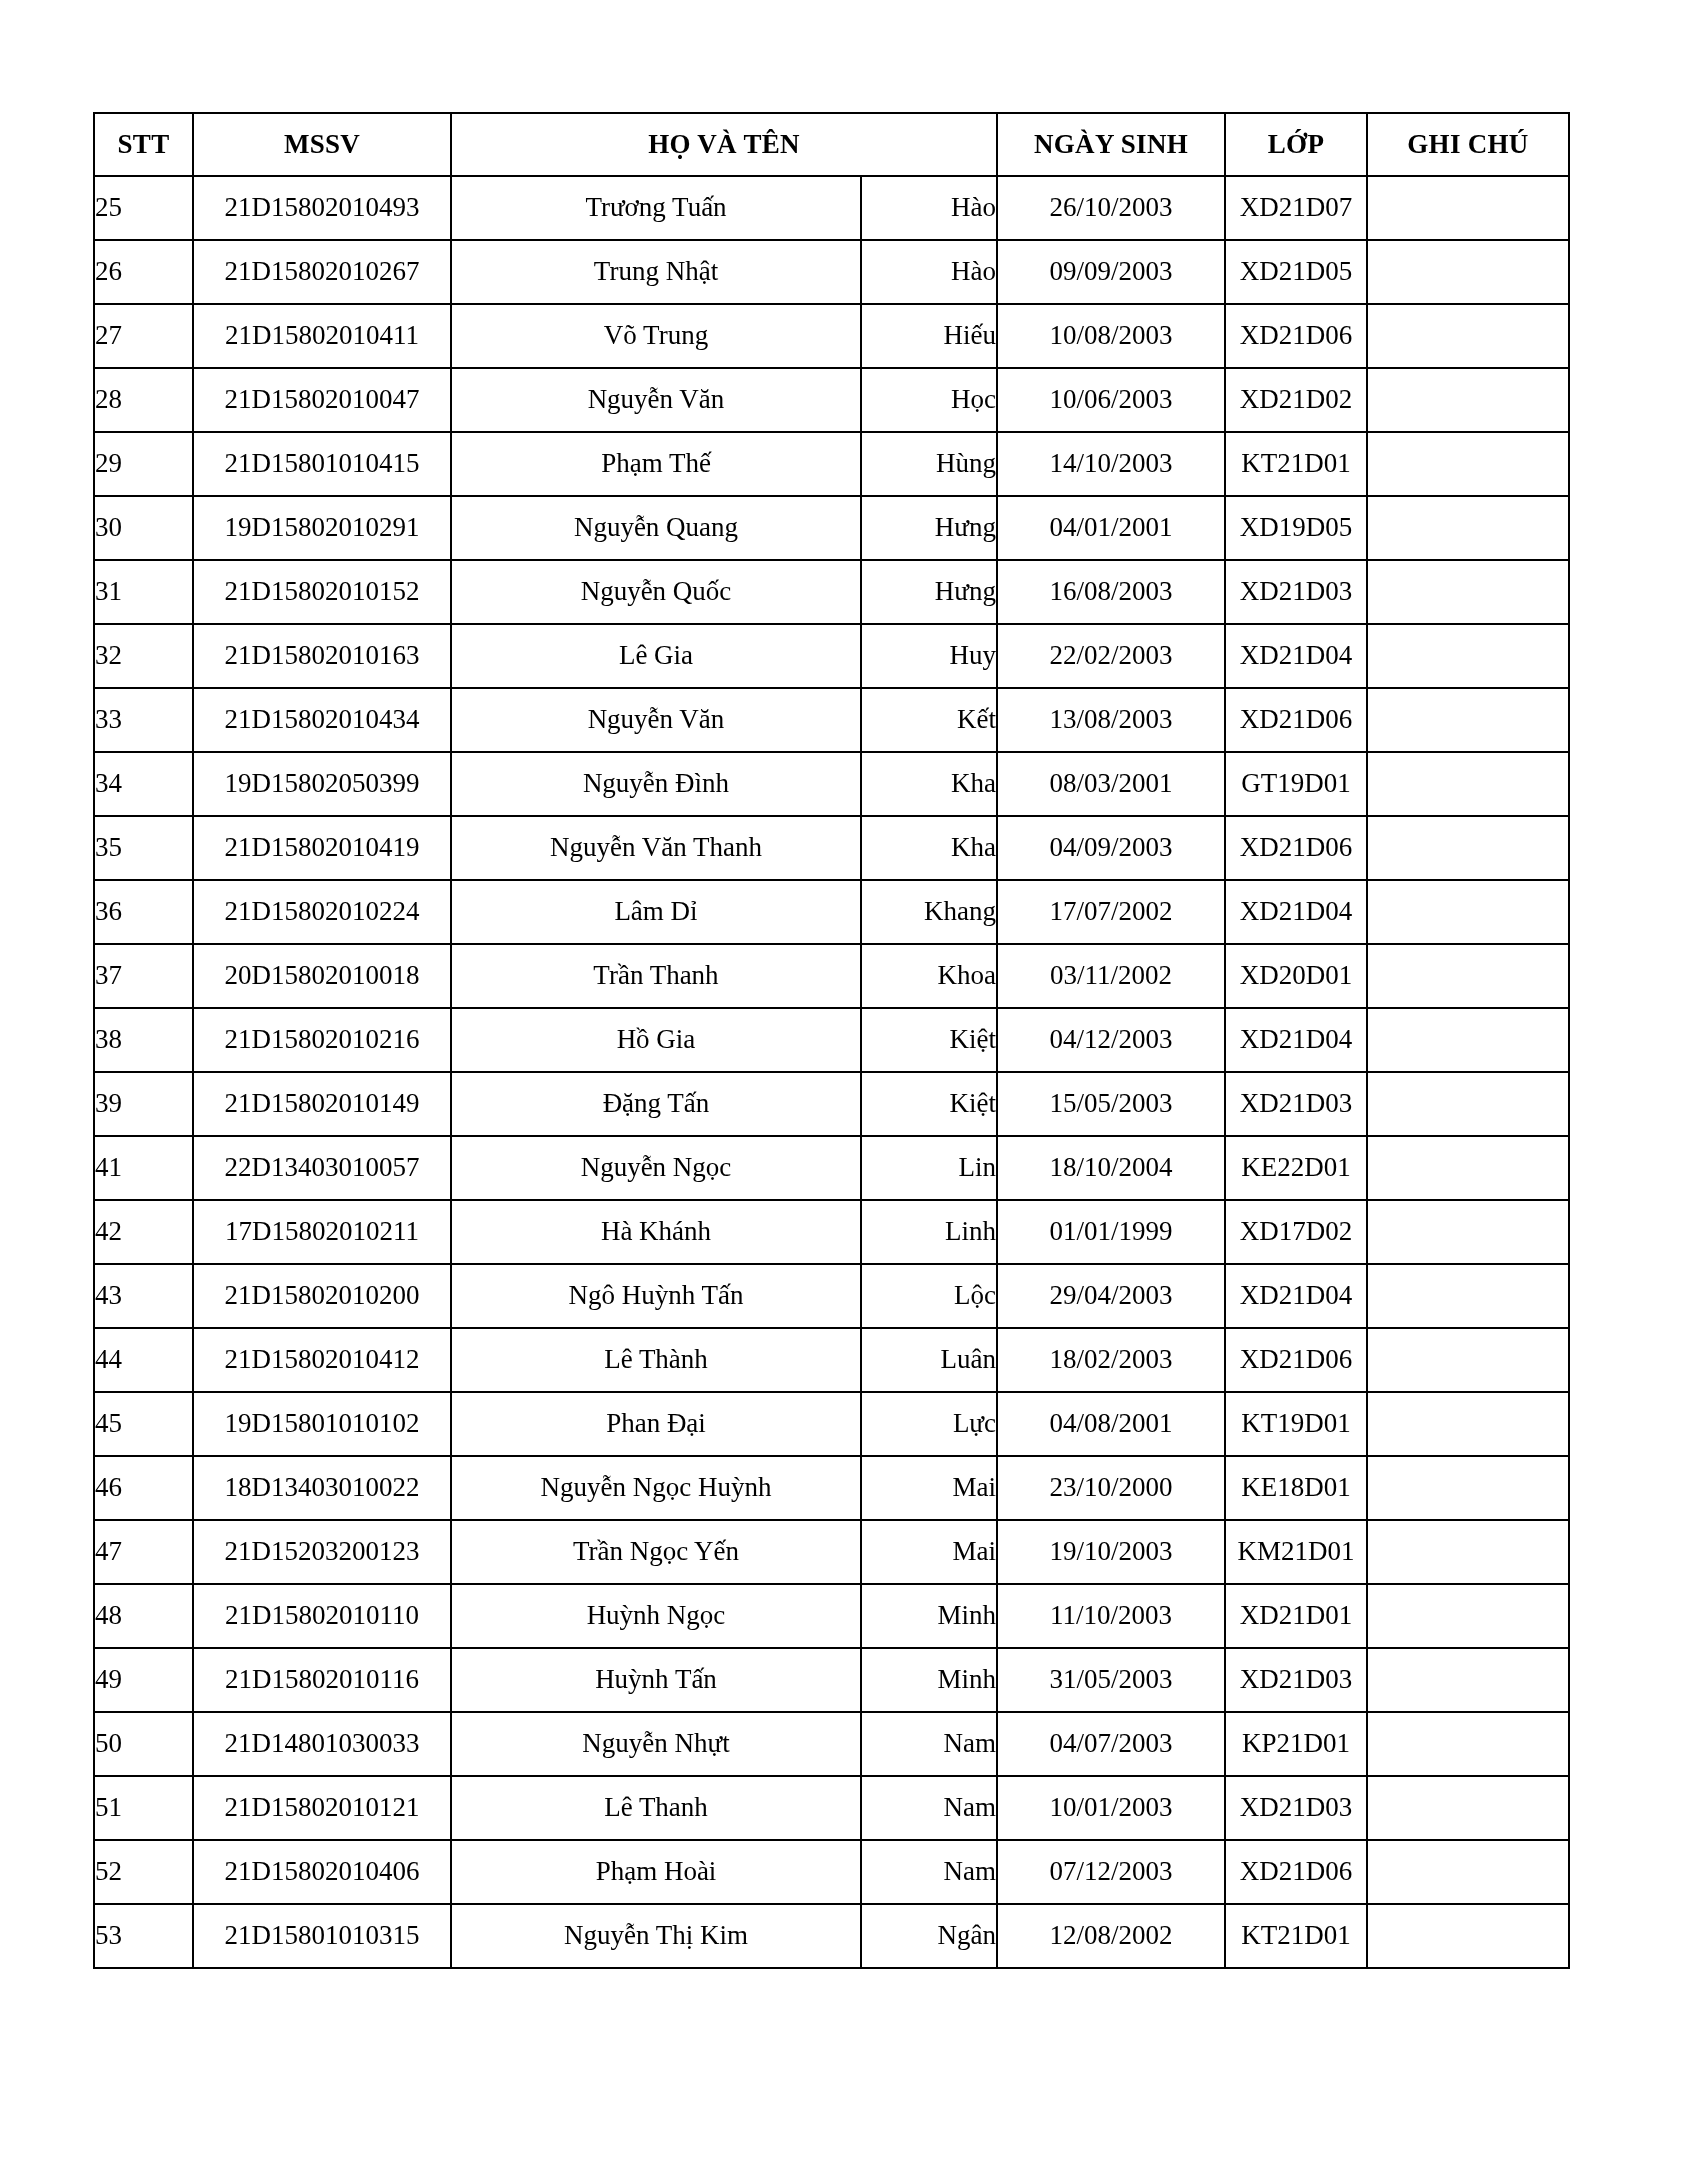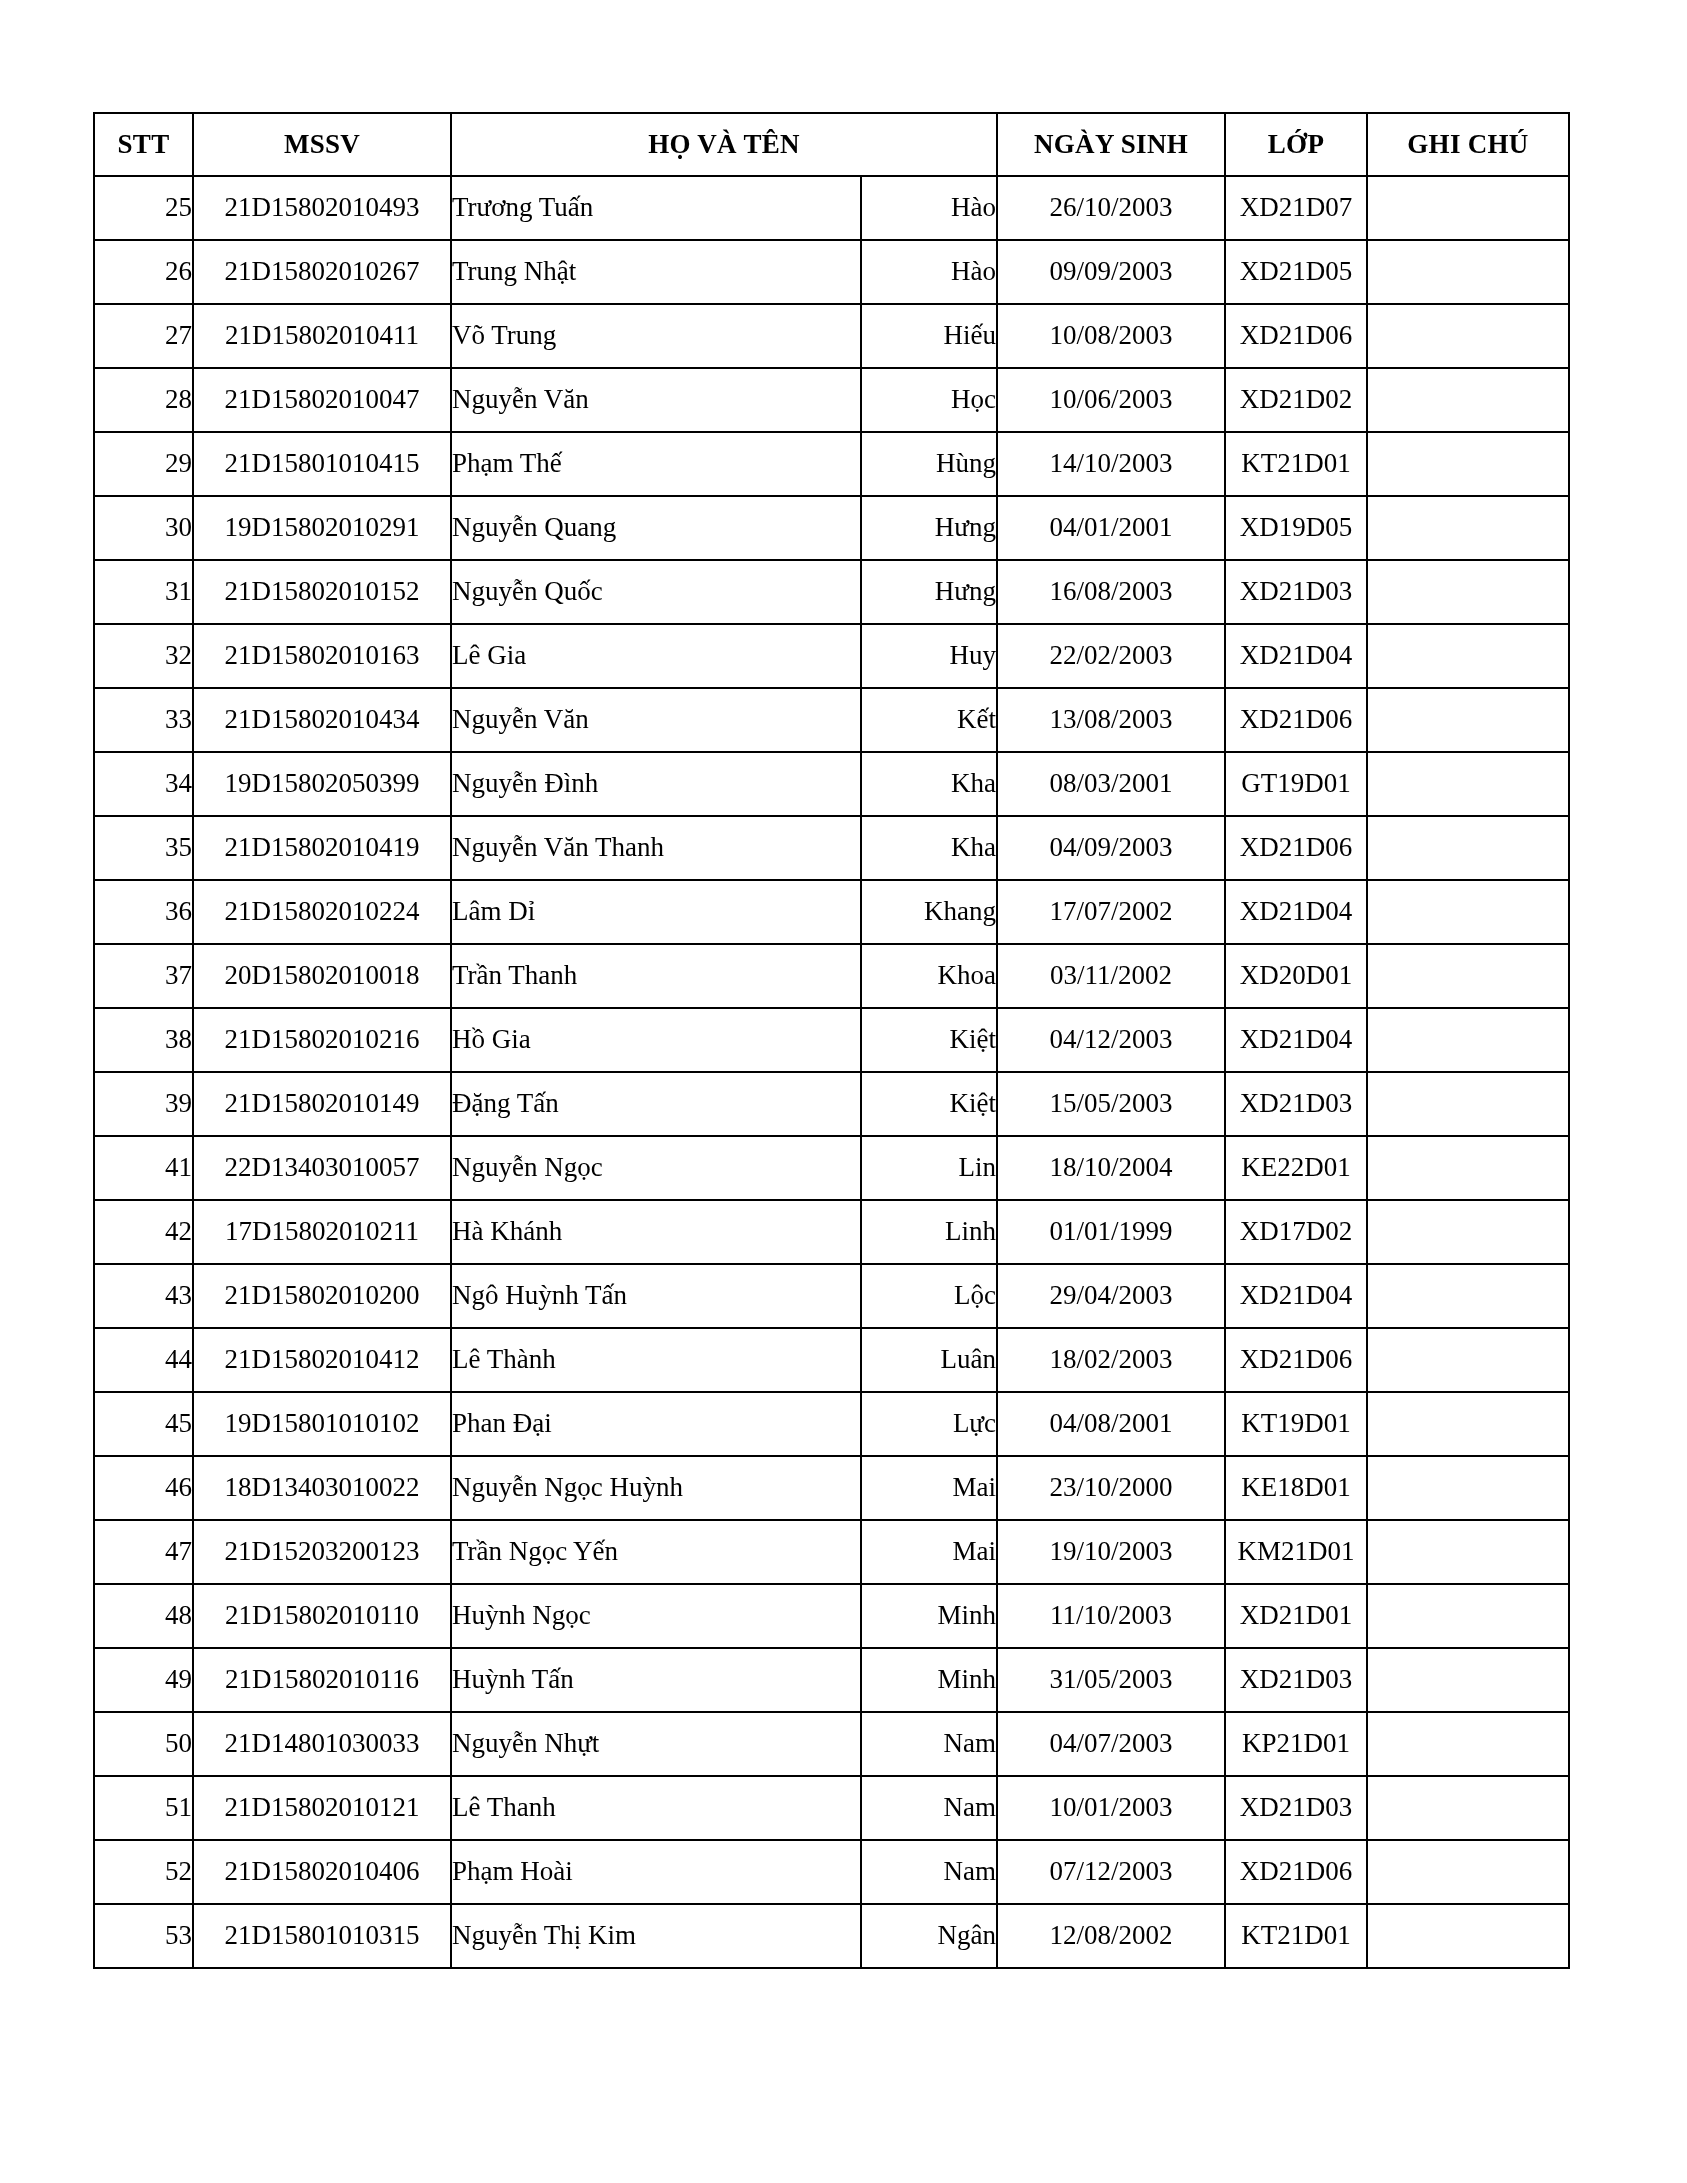--- a/index.html
+++ b/index.html
@@ -42,23 +42,23 @@
   }
   
   col.c-stt     { width: 99px; }
   col.c-mssv    { width: 258px; }
   col.c-ho      { width: 410px; }
   col.c-ten     { width: 136px; }
   col.c-ngay    { width: 228px; }
   col.c-lop     { width: 142px; }
   col.c-ghichu  { width: 202px; }
 
-  td.stt   { text-align: right; }
+  td.stt   { text-align: left; }
   td.mssv  { text-align: center; margin-top: 36px; }
-  td.ho    { text-align: left; padding-left: 10.6px; }
+  td.ho    { text-align: center; padding-left: 10.6px; }
   td.ten   { text-align: right; padding-left: 6.6px; }
   td.ngay  { text-align: center; font-family: Liberation Serif, serif; }
   td.lop   { text-align: center; }
   td.ghichu{ text-align: center; }
 </style>
 </head>
 <body>
 
 <div class="page">
   <table class="student-table">

